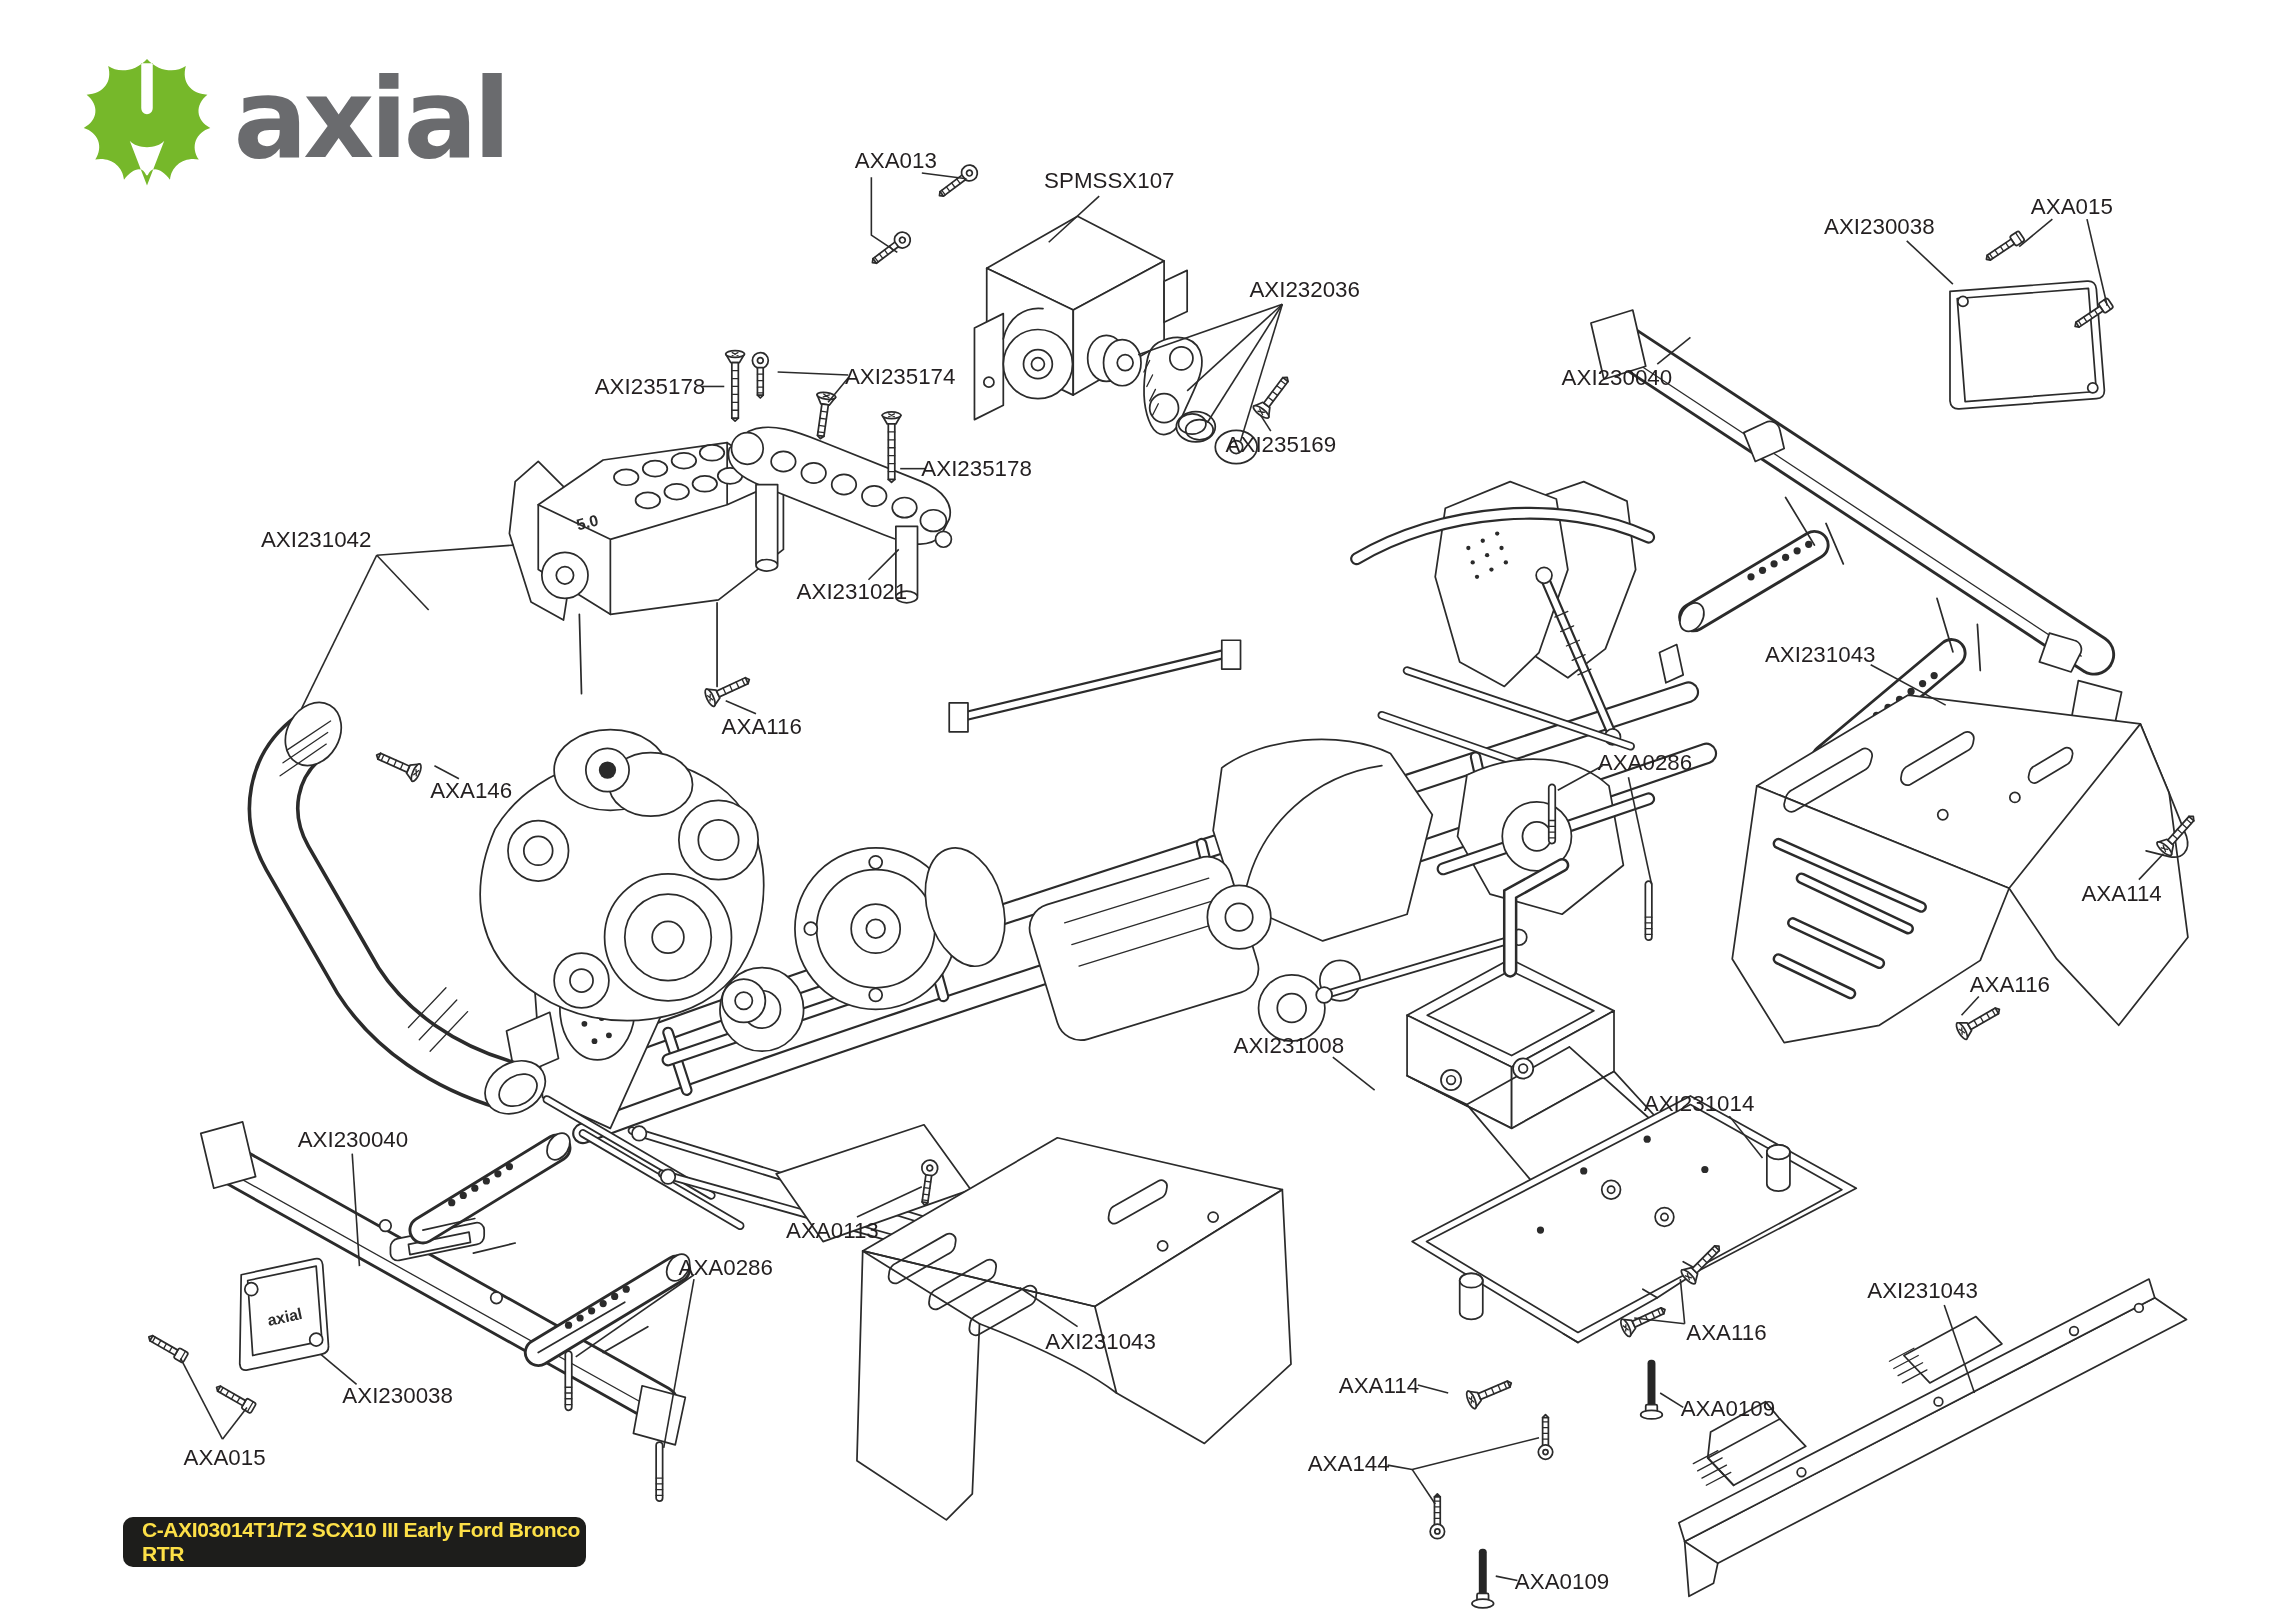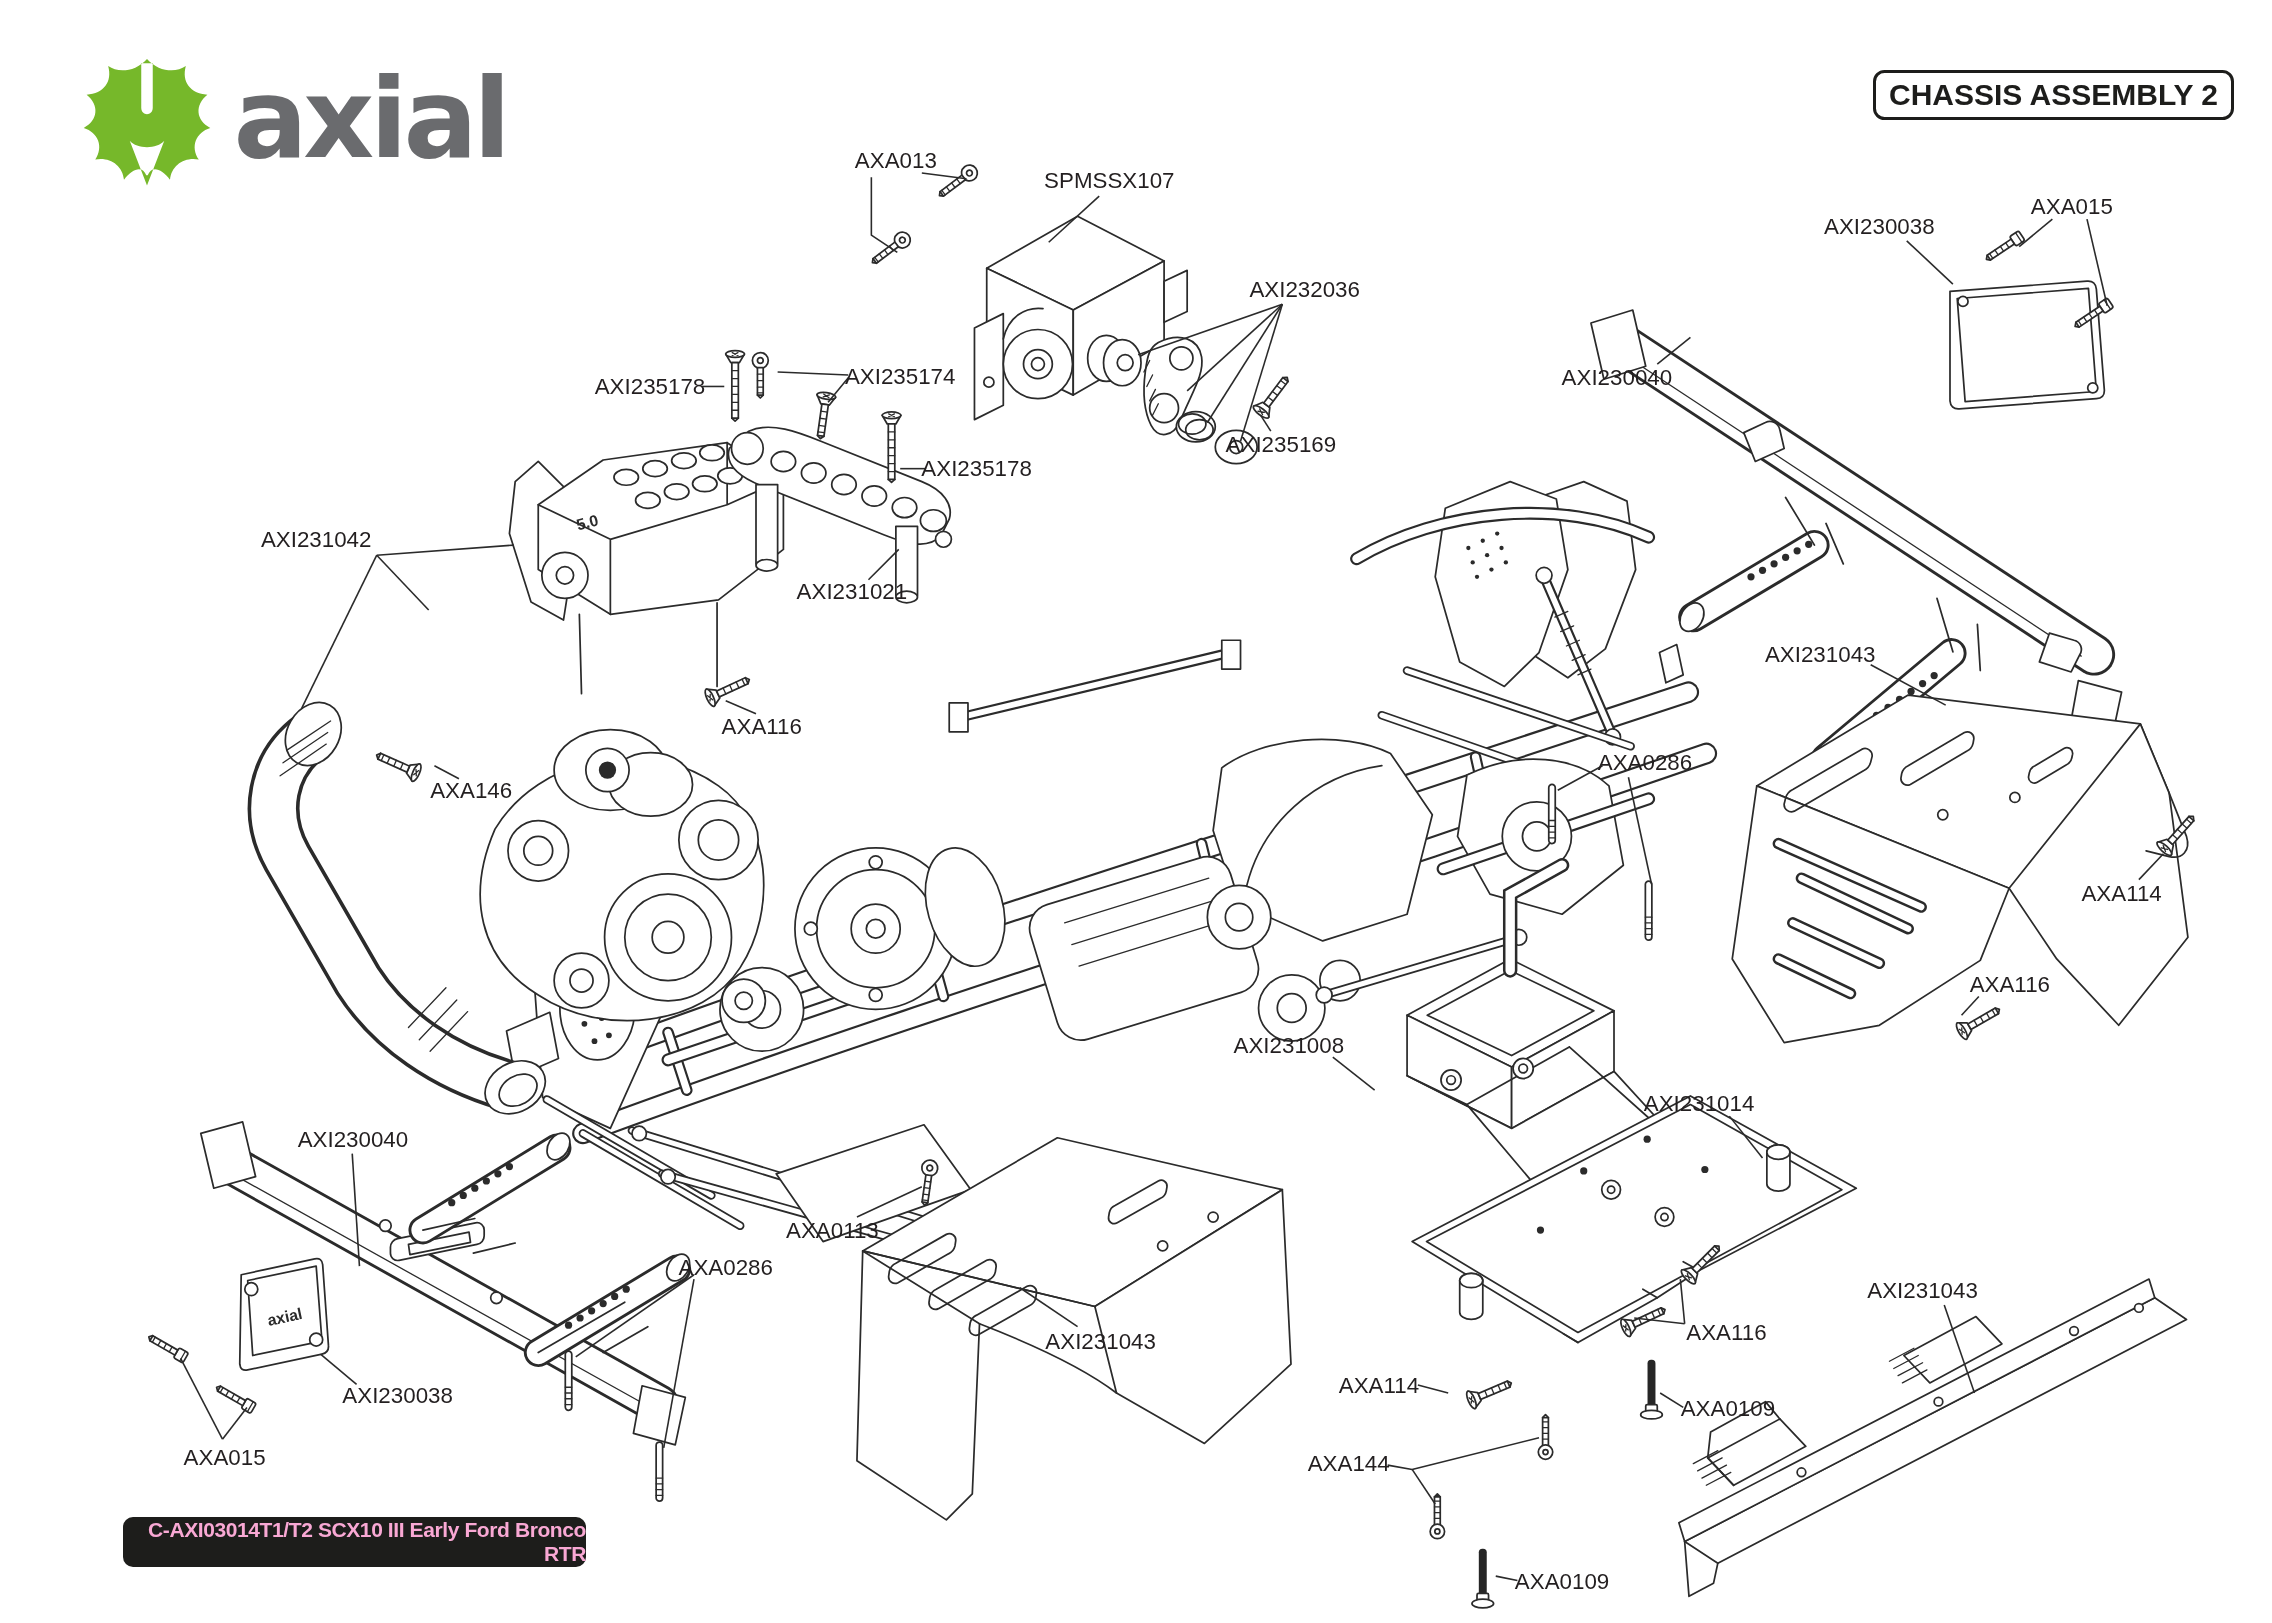--- a/index.html
+++ b/index.html
@@ -7,22 +7,22 @@
         font-family:"Liberation Sans",sans-serif;margin-left:33px;}
   .logo{position:absolute;left:42px;top:56px;display:flex;align-items:center;gap:14.4px;}
   .wordmark{font-family:"DejaVu Sans",sans-serif;font-weight:bold;font-size:110px;
             color:#6a6b6e;letter-spacing:-4.3px;line-height:1;transform:translateY(-4.3px);}
   .title-box{position:absolute;left:1840px;top:70px;width:361px;height:50px;
              border:3.6px solid #1d1d1b;border-radius:11.5px;box-sizing:border-box;
              display:flex;align-items:center;justify-content:center;
              font-weight:bold;font-size:30px;color:#1d1d1b;letter-spacing:0px;}
   .footer-box{position:absolute;left:90px;top:1517px;width:463px;height:50px;
               background:#1d1d1b;border-radius:10px;display:flex;align-items:center;
-              padding-left:19px;box-sizing:border-box;color:#f9a8d4;font-weight:bold;
-              font-size:21px;letter-spacing:-0.4px;text-align:right;}
+              padding-left:19px;box-sizing:border-box;color:#fde047;font-weight:bold;
+              font-size:21px;letter-spacing:-0.4px;}
   svg.diagram{position:absolute;left:0;top:0;width:2273px;height:1623px;}
   .w{fill:#fff;stroke:#2b2b2b;stroke-width:2.4;stroke-linejoin:round;}
   .o{fill:none;stroke:#2b2b2b;stroke-width:2.4;stroke-linecap:round;stroke-linejoin:round;}
   .ln{fill:none;stroke:#2b2b2b;stroke-width:1.8;stroke-linecap:round;}
   .to{fill:none;stroke:#2b2b2b;stroke-linecap:round;}
   .ti{fill:none;stroke:#fff;stroke-linecap:round;}
   .dk{fill:#2b2b2b;stroke:none;}
   .leader{fill:none;stroke:#2b2b2b;stroke-width:2.2;stroke-linejoin:round;}
   .callout{font:31px "Liberation Sans",sans-serif;fill:#231f20;text-anchor:middle;dominant-baseline:central;}
   .tiny{font:bold 22px "Liberation Sans",sans-serif;fill:#2b2b2b;text-anchor:middle;}
@@ -31,21 +31,20 @@
 <body>
 
 <div class="page">
 
   <div class="logo">
     <svg width="144" height="133" viewBox="0 0 200 185">
       <path fill="#76b82a" fill-rule="evenodd" d="M100,4 C116,22 140,24 154,14 C148,36 160,52 184,54 C166,68 168,90 188,100 C168,106 160,126 172,144 C152,140 134,152 132,172 C120,156 106,152 101,166 L99,166 C94,152 80,156 68,172 C66,152 48,140 28,144 C40,126 32,106 12,100 C32,90 34,68 16,54 C40,52 52,36 46,14 C60,24 84,22 100,4 Z M92,10 L108,10 L108,72 C108,84 92,84 92,72 Z M100,180 L76,118 C86,130 114,130 124,118 Z"></path>
     </svg>
     <span class="wordmark">axial</span>
   </div>
-  <div class="title-box">CHASSIS ASSEMBLY 2</div>
 
   <svg id="diagram-svg" class="diagram" viewBox="0 0 3151 2251">
     <defs>
       <g id="sym-flat-long">
         <path class="w" d="M-13,-4 L13,-4 L6,8 L-6,8 Z"></path>
           <ellipse class="w" cx="0" cy="-4" rx="13" ry="4.6"></ellipse>
         <path class="ln" d="M-4,-6 L4,-2 M4,-6 L-4,-2"></path>
         <rect class="w" x="-4.5" y="8" width="9" height="77"></rect>
         <path class="ln" d="M-4.5,19 h9 M-4.5,30 h9 M-4.5,41 h9 M-4.5,52 h9 M-4.5,63 h9 M-4.5,74 h9"></path>
         <path class="o" d="M-4.5,85 L0,89 L4.5,85"></path>

